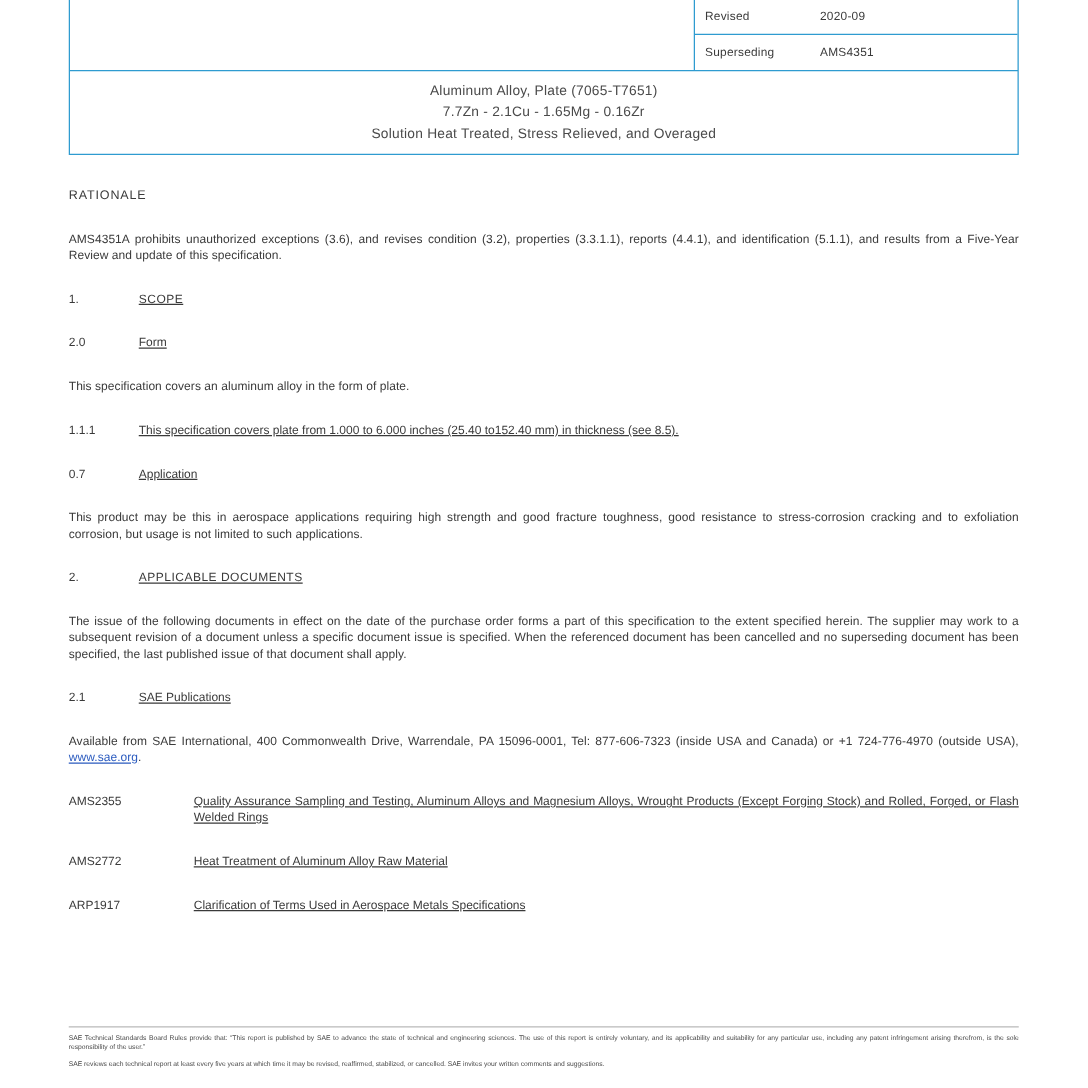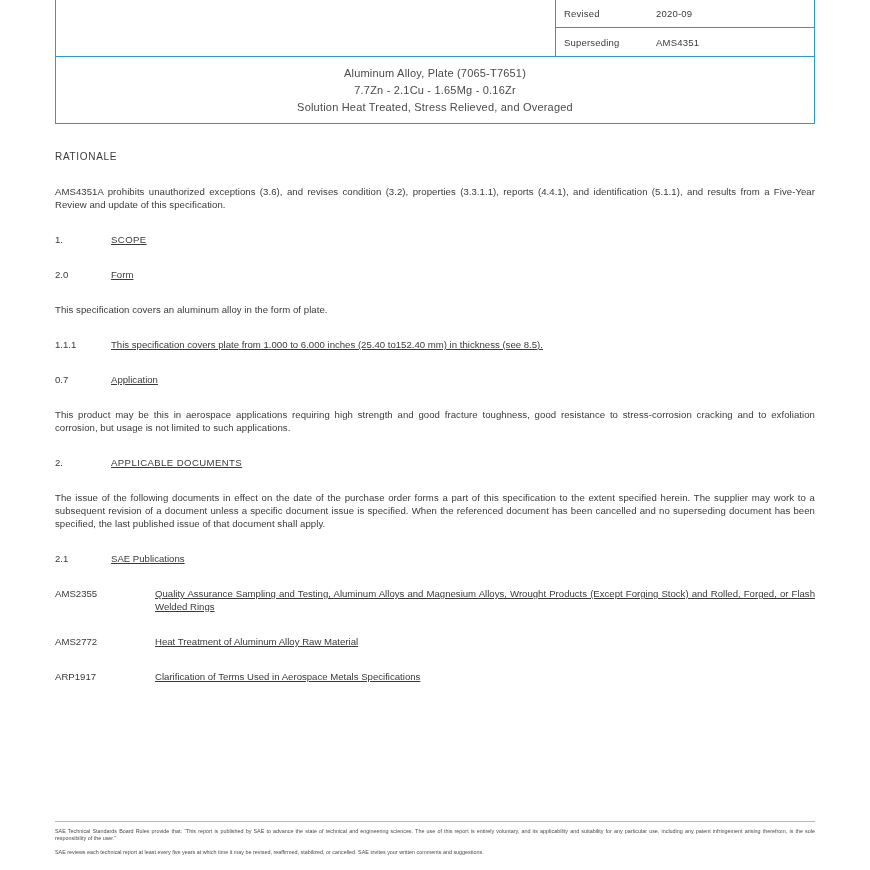--- a/index.html
+++ b/index.html
@@ -204,20 +204,21 @@
       <div class="sec-body caps">APPLICABLE DOCUMENTS</div>
     </div>
 
     <p class="para">The issue of the following documents in effect on the date of the purchase order forms a part of this specification to the extent specified herein. The supplier may work to a subsequent revision of a document unless a specific document issue is specified. When the referenced document has been cancelled and no superseding document has been specified, the last published issue of that document shall apply.</p>
 
     <div class="sec">
       <div class="sec-num">2.1</div>
       <div class="sec-body">SAE Publications</div>
     </div>
 
+    <p class="para"><span>Available from SAE International, 400 Commonwealth Drive, Warrendale, PA 15096-0001, Tel: 877-606-7323 (inside USA and Canada) or +1 724-776-4970 (outside USA), </span><a class="link" href="#">www.sae.org</a><span>.</span></p>
 
     <div class="sec">
       <div class="sec-num wide">AMS2355</div>
       <div class="sec-body">Quality Assurance Sampling and Testing, Aluminum Alloys and Magnesium Alloys, Wrought Products (Except Forging Stock) and Rolled, Forged, or Flash Welded Rings</div>
     </div>
 
     <div class="sec">
       <div class="sec-num wide">AMS2772</div>
       <div class="sec-body">Heat Treatment of Aluminum Alloy Raw Material</div>
     </div>

